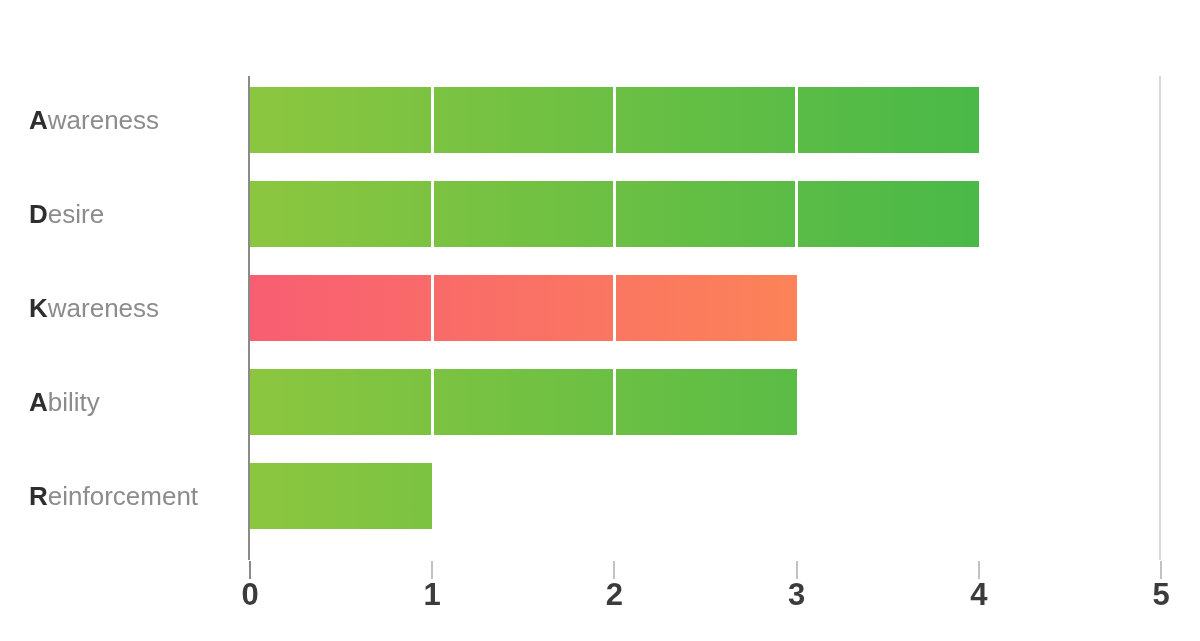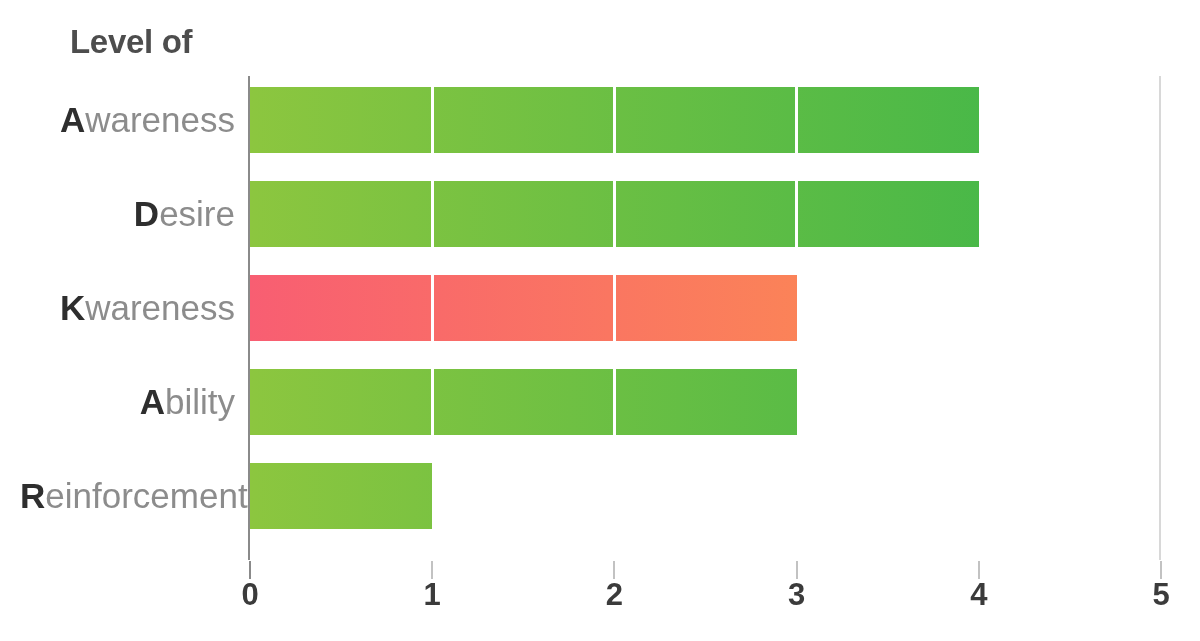--- a/index.html
+++ b/index.html
@@ -66,26 +66,26 @@
   .cat-row {
     position: absolute;
     left: 0;
     height: 66px;
   }
 
   .cat-label {
     position: absolute;
     right: 1000px; 
     width: 215px;
-    left: 20px;
+    left: 29px;
     top: 0;
     height: 66px;
     line-height: 66px;
-    text-align: right;
-    font-size: 35px;
+    text-align: left;
+    font-size: 26px;
     color: #8c8c8c;
     font-weight: 300;
     white-space: nowrap;
   }
   .cat-label .lead {
     font-weight: bold;
     color: #2e2e2e;
   }
 
   .bar {
@@ -131,21 +131,20 @@
     font-weight: bold;
     color: #3b3b3b;
     line-height: 60px;
   }
 </style>
 </head>
 <body>
 
 <div id="chart-root">
 
-  <div id="chart-title">Level of</div>
 
   <div id="plot-area">
     <div class="axis-line-y"></div>
     <div class="gridline-end"></div>
 
     <div id="rows">
         <div class="cat-row" style="top: 87px;">
           <div class="cat-label"><span class="lead">A</span><span>wareness</span></div>
           <div class="bar" style="left: 250px; width: 728.8px;">
             <div class="bar-fill" style="width: 911px; background: linear-gradient(to right, rgb(140, 198, 63) 0%, rgb(57, 181, 74) 100%);"></div>

